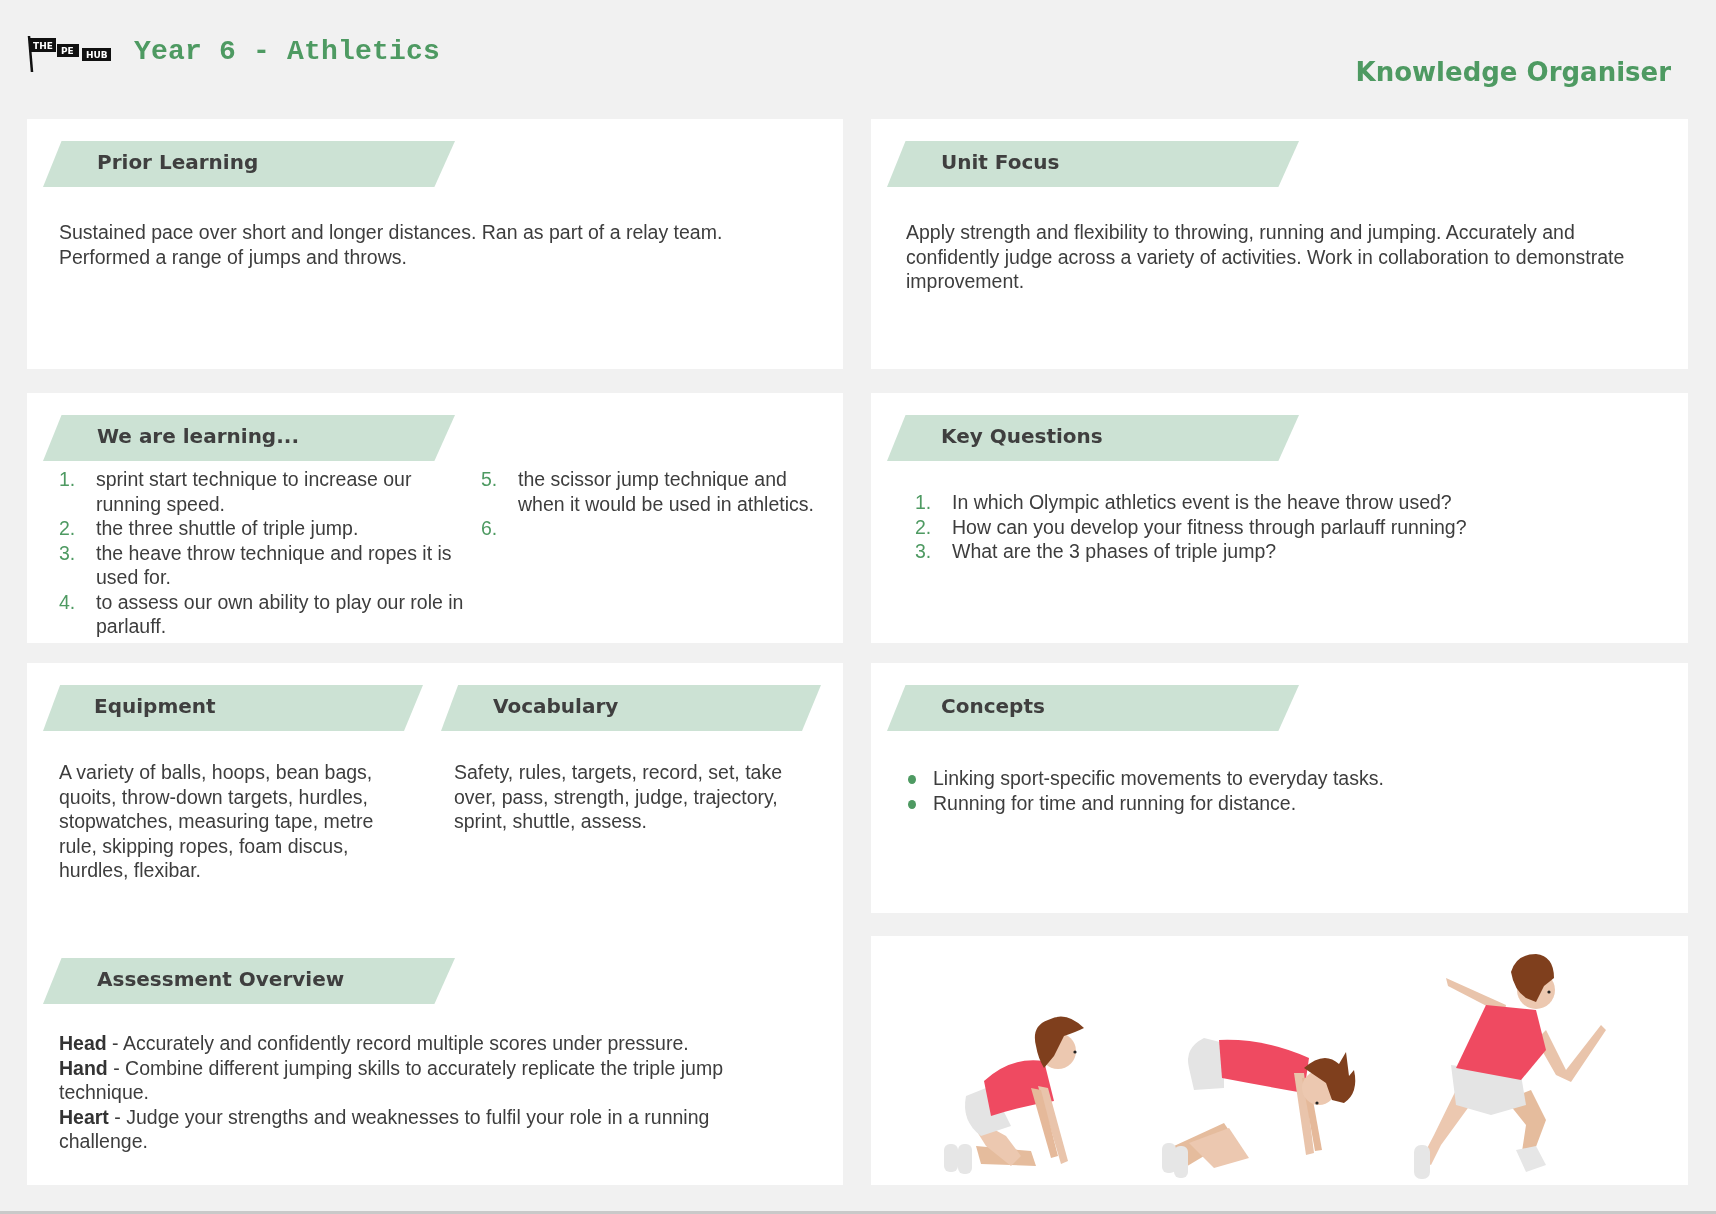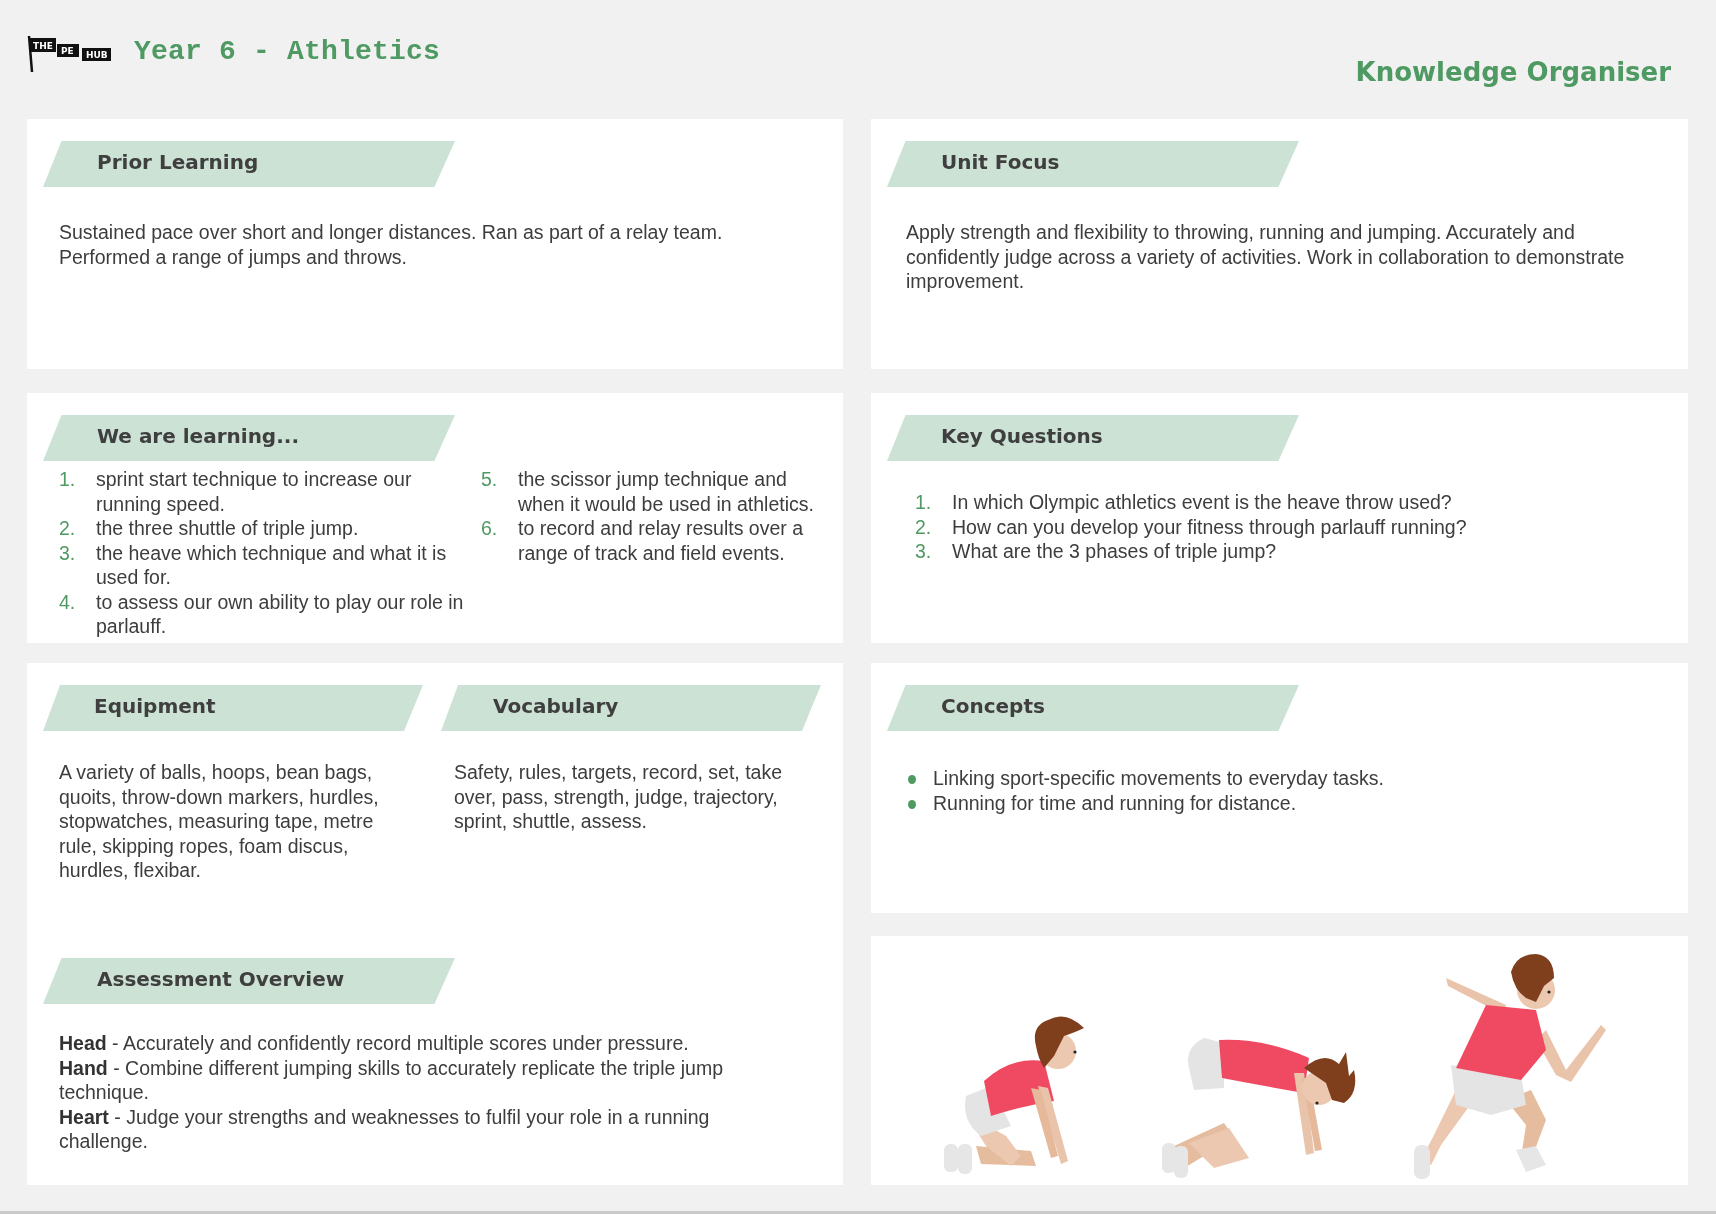--- a/index.html
+++ b/index.html
@@ -76,45 +76,45 @@
   <div class="tab-label" style="left:70px; top:31px;">Unit Focus</div>
   <div class="body-text" style="left:35px; top:101px; width:760px;">Apply strength and flexibility to throwing, running and jumping. Accurately and confidently judge across a variety of activities. Work in collaboration to demonstrate improvement.</div>
 </div>
 
 <div class="card" style="left:27px; top:393px; width:816px; height:250px;">
   <div class="tab" style="left:16px; top:22px; width:412px;"></div>
   <div class="tab-label" style="left:70px; top:31px;">We are learning...</div>
   <ul class="olist" style="left:32px; top:74px; width:412px;">
     <li><span class="num">1.</span><span>sprint start technique to increase our running speed.</span></li>
     <li><span class="num">2.</span><span>the three shuttle of triple jump.</span></li>
-    <li><span class="num">3.</span><span>the heave which technique and what it is used for.</span></li>
+    <li><span class="num">3.</span><span>the heave throw technique and ropes it is used for.</span></li>
     <li><span class="num">4.</span><span>to assess our own ability to play our role in parlauff.</span></li>
   </ul>
   <ul class="olist" style="left:454px; top:74px; width:350px;">
     <li><span class="num">5.</span><span>the scissor jump technique and when it would be used in athletics.</span></li>
-    <li><span class="num">6.</span><span>to record and relay results over a range of track and field events.</span></li>
+    <li><span class="num">6.</span></li>
   </ul>
 </div>
 
 <div class="card" style="left:871px; top:393px; width:817px; height:250px;">
   <div class="tab" style="left:16px; top:22px; width:412px;"></div>
   <div class="tab-label" style="left:70px; top:31px;">Key Questions</div>
   <ul class="olist" style="left:44px; top:97px; width:740px;">
     <li><span class="num">1.</span><span>In which Olympic athletics event is the heave throw used?</span></li>
     <li><span class="num">2.</span><span>How can you develop your fitness through parlauff running?</span></li>
     <li><span class="num">3.</span><span>What are the 3 phases of triple jump?</span></li>
   </ul>
 </div>
 
 <div class="card" style="left:27px; top:663px; width:816px; height:320px;">
   <div class="tab" style="left:16px; top:22px; width:380px;"></div>
   <div class="tab-label" style="left:67px; top:31px;">Equipment</div>
   <div class="tab" style="left:414px; top:22px; width:380px;"></div>
   <div class="tab-label" style="left:466px; top:31px;">Vocabulary</div>
-  <div class="body-text" style="left:32px; top:97px; width:345px;">A variety of balls, hoops, bean bags, quoits, throw-down markers, hurdles, stopwatches, measuring tape, metre rule, skipping ropes, foam discus, hurdles, flexibar.</div>
+  <div class="body-text" style="left:32px; top:97px; width:345px;">A variety of balls, hoops, bean bags, quoits, throw-down targets, hurdles, stopwatches, measuring tape, metre rule, skipping ropes, foam discus, hurdles, flexibar.</div>
   <div class="body-text" style="left:427px; top:97px; width:345px;">Safety, rules, targets, record, set, take over, pass, strength, judge, trajectory, sprint, shuttle, assess.</div>
 </div>
 
 <div class="card" style="left:871px; top:663px; width:817px; height:250px;">
   <div class="tab" style="left:16px; top:22px; width:412px;"></div>
   <div class="tab-label" style="left:70px; top:31px;">Concepts</div>
   <ul class="blist" style="left:34px; top:103px; width:740px;">
     <li><span class="dot"></span><span>Linking sport-specific movements to everyday tasks.</span></li>
     <li><span class="dot"></span><span>Running for time and running for distance.</span></li>
   </ul>

